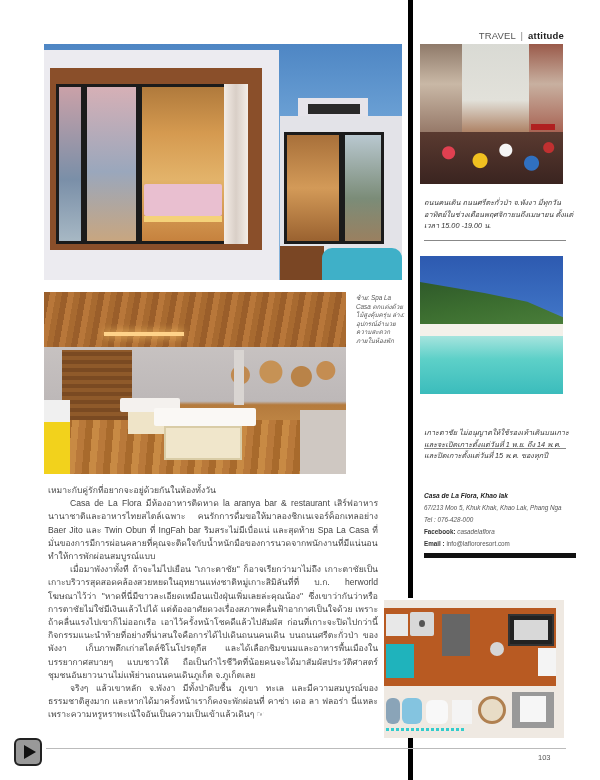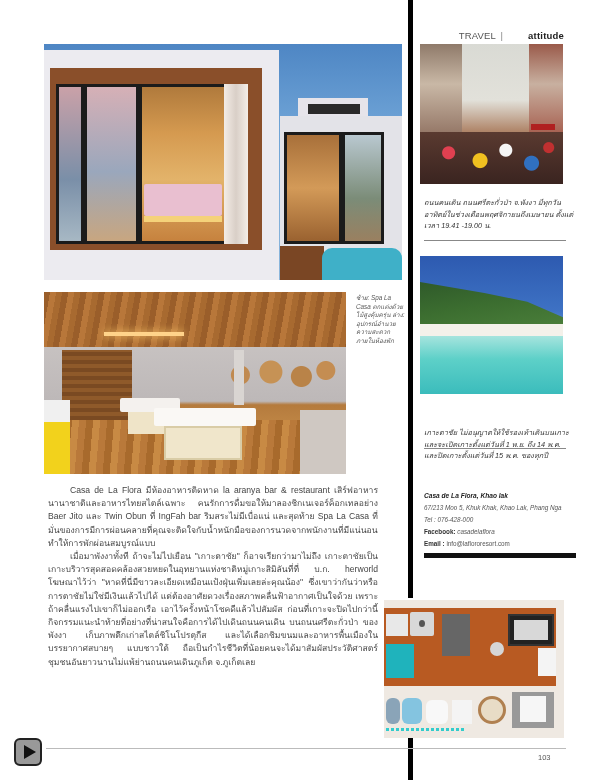--- a/index.html
+++ b/index.html
@@ -5,21 +5,21 @@
     * { box-sizing: border-box; margin: 0; padding: 0; }
     html, body { width: 600px; height: 780px; background: #ffffff; overflow: hidden; }
     body { position: relative; font-family: "Liberation Sans", sans-serif; color: #333; }
 
     .vline { position: absolute; left: 408px; width: 5px; background: #000; }
     .vline.top { top: 0; height: 598px; }
     .vline.bot { top: 735px; height: 45px; }
 
     .header { position: absolute; top: 30px; right: 36px; font-size: 9.5px; color: #555; letter-spacing: 0.2px; }
     .header .sep { color: #888; margin: 0 2px; }
-    .header .sec { font-weight: bold; color: #222; margin-left: 20px; }
+    .header .sec { font-weight: bold; color: #222; }
 
     
     .photo { position: absolute; overflow: hidden; }
     .villa { left: 44px; top: 44px; width: 358px; height: 236px; background: linear-gradient(180deg,#4e86c4 0%,#6ea3d6 35%,#8db7dc 100%); }
     .villa .frame { position:absolute; left:0; top:6px; width:235px; height:230px; background:#ecebf0; }
     .villa .frame-inner { position:absolute; left:6px; top:24px; width:212px; height:182px; background:#8a4f2a; }
     .villa .glass1 { position:absolute; left:12px; top:40px; width:28px; height:160px; background:linear-gradient(180deg,#caa1a8,#7a8fa8 60%,#a7b8c4); border:3px solid #1b1b1b; }
     .villa .glass2 { position:absolute; left:40px; top:40px; width:55px; height:160px; background:linear-gradient(180deg,#d6b0b6,#9aa7bc 55%,#c8a680); border:3px solid #1b1b1b; }
     .villa .room { position:absolute; left:95px; top:40px; width:90px; height:160px; background:linear-gradient(180deg,#b07a3c 0%,#d59a50 30%,#e3b36a 60%,#c6823e 100%); border:3px solid #1b1b1b; }
     .villa .bed { position:absolute; left:100px; top:140px; width:78px; height:32px; background:#e9bfd0; border-radius:2px; }
@@ -150,31 +150,33 @@
   <div class="bed1b"></div>
   <div class="bed2b"></div>
   <div class="bed2"></div>
   <div class="sink"></div>
   <div class="tub"></div>
 </div>
 
 <div class="caption-spa">ซ้าย: Spa La Casa ตกแต่งด้วยไม้สูงคุ้มครุ่น ล่าง: อุปกรณ์อำนวยความสะดวกภายในห้องพัก</div>
 
 <div class="body-text">
+  <p>เหมาะกับคู่รักที่อยากจะอยู่ด้วยกันในห้องทั้งวัน</p>
   <p class="indent">Casa de La Flora มีห้องอาหารติดหาด la aranya bar &amp; restaurant เสิร์ฟอาหารนานาชาติและอาหารไทยสไตล์เฉพาะ คนรักการดื่มขอให้มาลองชิกเนเจอร์ค็อกเทลอย่าง Baer Jito และ Twin Obun ที่ IngFah bar ริมสระไม่มีเบื่อแน่ และสุดท้าย Spa La Casa ที่มั่นของการมีการผ่อนคลายที่คุณจะติดใจกับน้ำหนักมือของการนวดจากพนักงานที่มีแน่นอน ทำให้การพักผ่อนสมบูรณ์แบบ</p>
   <p class="indent">เมื่อมาพังงาทั้งที ถ้าจะไม่ไปเยือน "เกาะตาชัย" ก็อาจเรียกว่ามาไม่ถึง เกาะตาชัยเป็นเกาะบริวารสุดสอดคล้องสวยหยดในอุทยานแห่งชาติหมู่เกาะสิมิลันที่ที่ บ.ก. herworld โฆษณาไว้ว่า "หาดที่นี่มีขาวละเอียดเหมือนแป้งฝุ่นเพิ่มเลยล่ะคุณน้อง" ซึ่งเขาว่ากันว่าหรือการตาชัยไม่ใช่มีเงินแล้วไปได้ แต่ต้องอาศัยดวงเรื่องสภาพคลื่นฟ้าอากาศเป็นใจด้วย เพราะถ้าคลื่นแรงไปเขาก็ไม่ออกเรือ เอาไว้ครั้งหน้าโชคดีแล้วไปสัมผัส ก่อนที่เกาะจะปิดไปกว่านี้ กิจกรรมแนะนำท้ายที่อย่างที่น่าสนใจคือการได้ไปเดินถนนคนเดิน บนถนนศรีตะกั่วป่า ของพังงา เก็บภาพตึกเก่าสไตล์ชิโนโปรตุกีส และได้เลือกชิมขนมและอาหารพื้นเมืองในบรรยากาศสบายๆ แบบชาวใต้ ถือเป็นกำไรชีวิตที่น้อยคนจะได้มาสัมผัสประวัติศาสตร์ชุมชนอันยาวนานไม่แพ้ย่านถนนคนเดินภูเก็ต จ.ภูเก็ตเลย</p>
+  <p class="indent">จริงๆ แล้วเขาหลัก จ.พังงา มีทั้งป่าดิบชื้น ภูเขา ทะเล และมีความสมบูรณ์ของธรรมชาติสูงมาก และหากได้มาครั้งหน้าเราก็คงจะพักผ่อนที่ คาซ่า เดอ ลา ฟลอร่า นี่แหละ เพราะความหรูหราพะเน้ใจอันเป็นความเป็นเข้าแล้วเดินๆ ☞</p>
 </div>
 
 <div class="photo street">
   <div class="bldL"></div>
   <div class="bldR"></div>
   <div class="sign"></div>
   <div class="crowd"></div>
 </div>
-<div class="cap-right cap1">ถนนคนเดิน ถนนศรีตะกั่วป่า จ.พังงา มีทุกวันอาทิตย์ในช่วงเดือนพฤศจิกายนถึงเมษายน ตั้งแต่เวลา 19.41 -19.00 น.</div>
+<div class="cap-right cap1">ถนนคนเดิน ถนนศรีตะกั่วป่า จ.พังงา มีทุกวันอาทิตย์ในช่วงเดือนพฤศจิกายนถึงเมษายน ตั้งแต่เวลา 15.00 -19.00 น.</div>
 <div class="rule rule1"></div>
 
 <div class="photo beach">
   <div class="hill"></div>
   <div class="sand"></div>
   <div class="sea"></div>
 </div>
 <div class="cap-right cap2">เกาะตาชัย ไม่อนุญาตให้ใช้รองเท้าเดินบนเกาะ และจะเปิดเกาะตั้งแต่วันที่ 1 พ.ย. ถึง 14 พ.ค. และปิดเกาะตั้งแต่วันที่ 15 พ.ค. ของทุกปี</div>
 <div class="rule rule2"></div>
 

